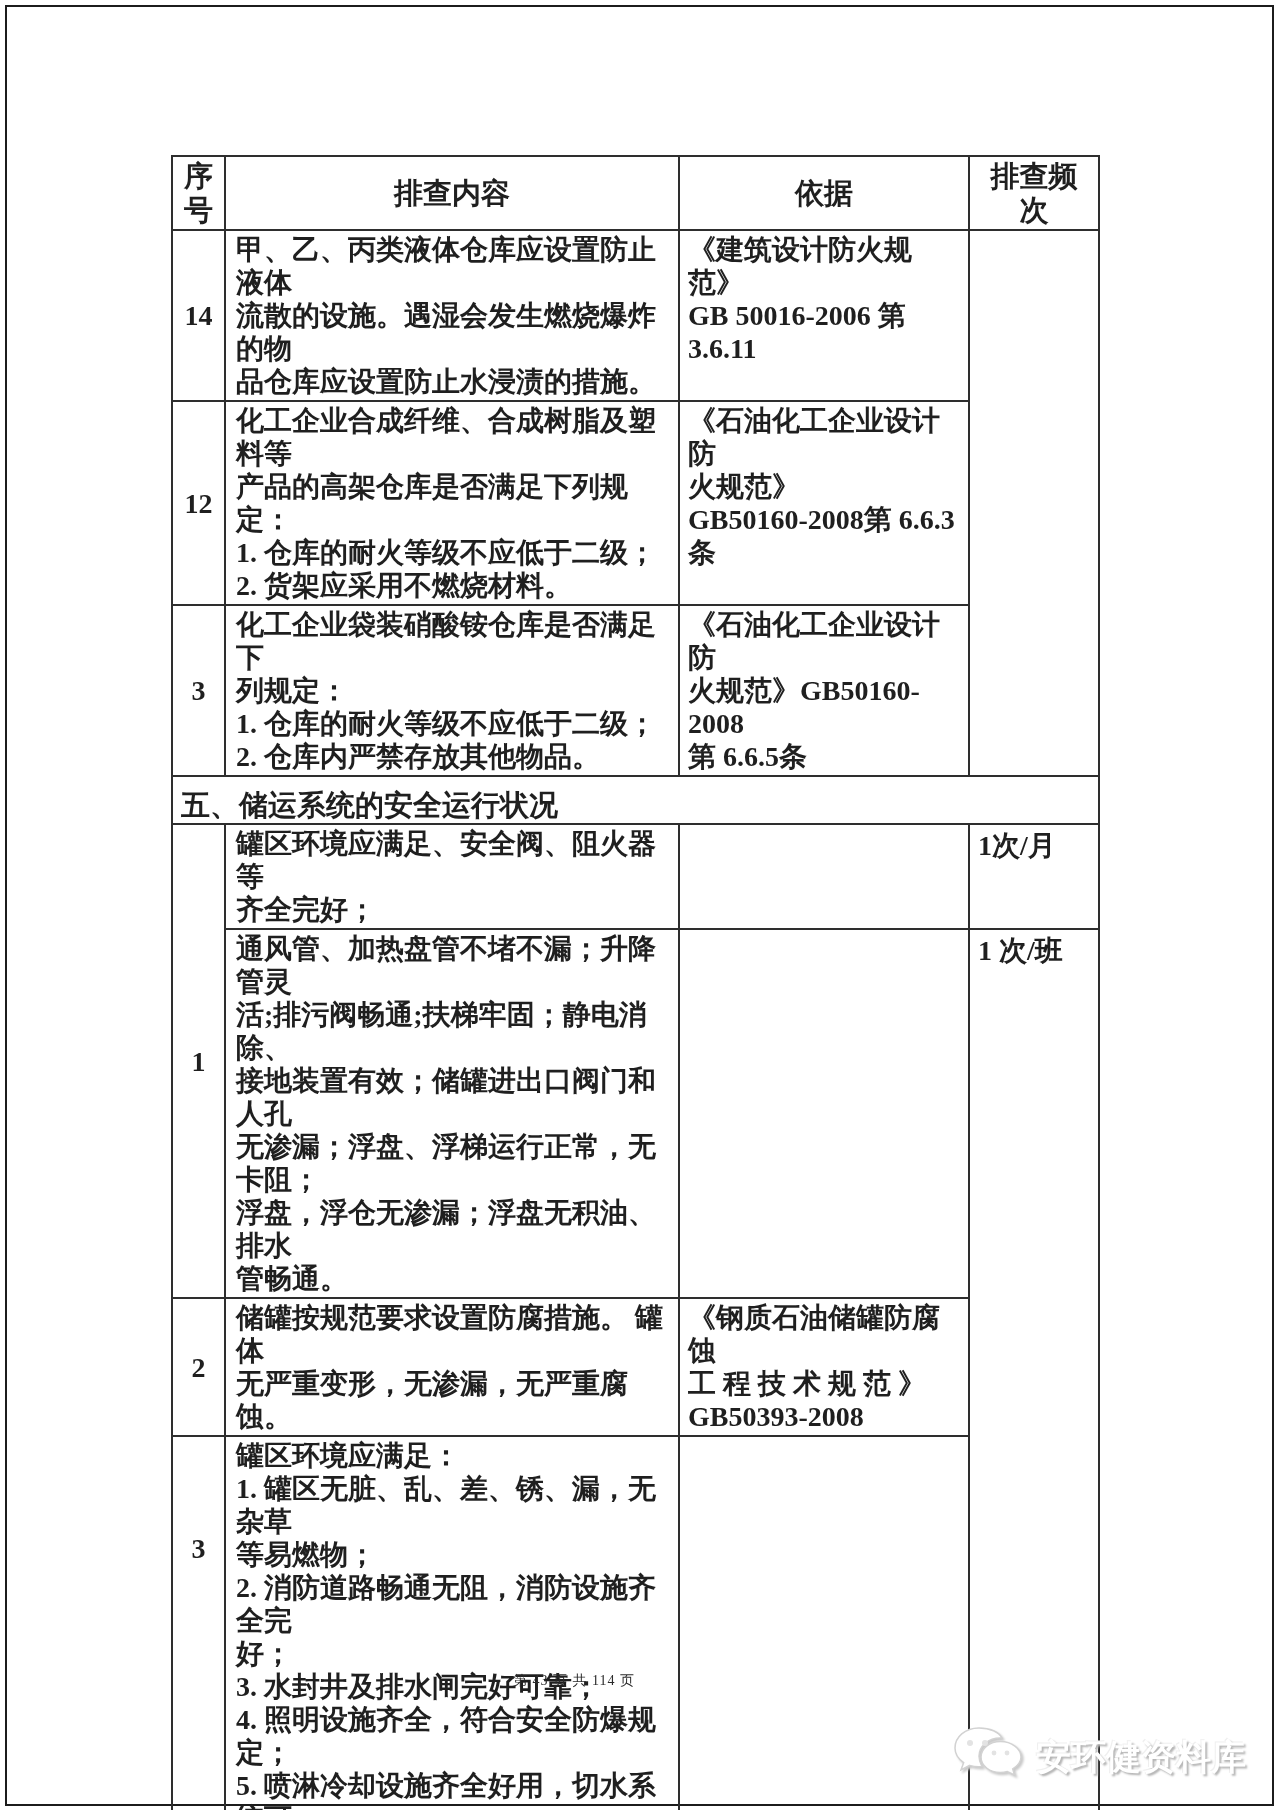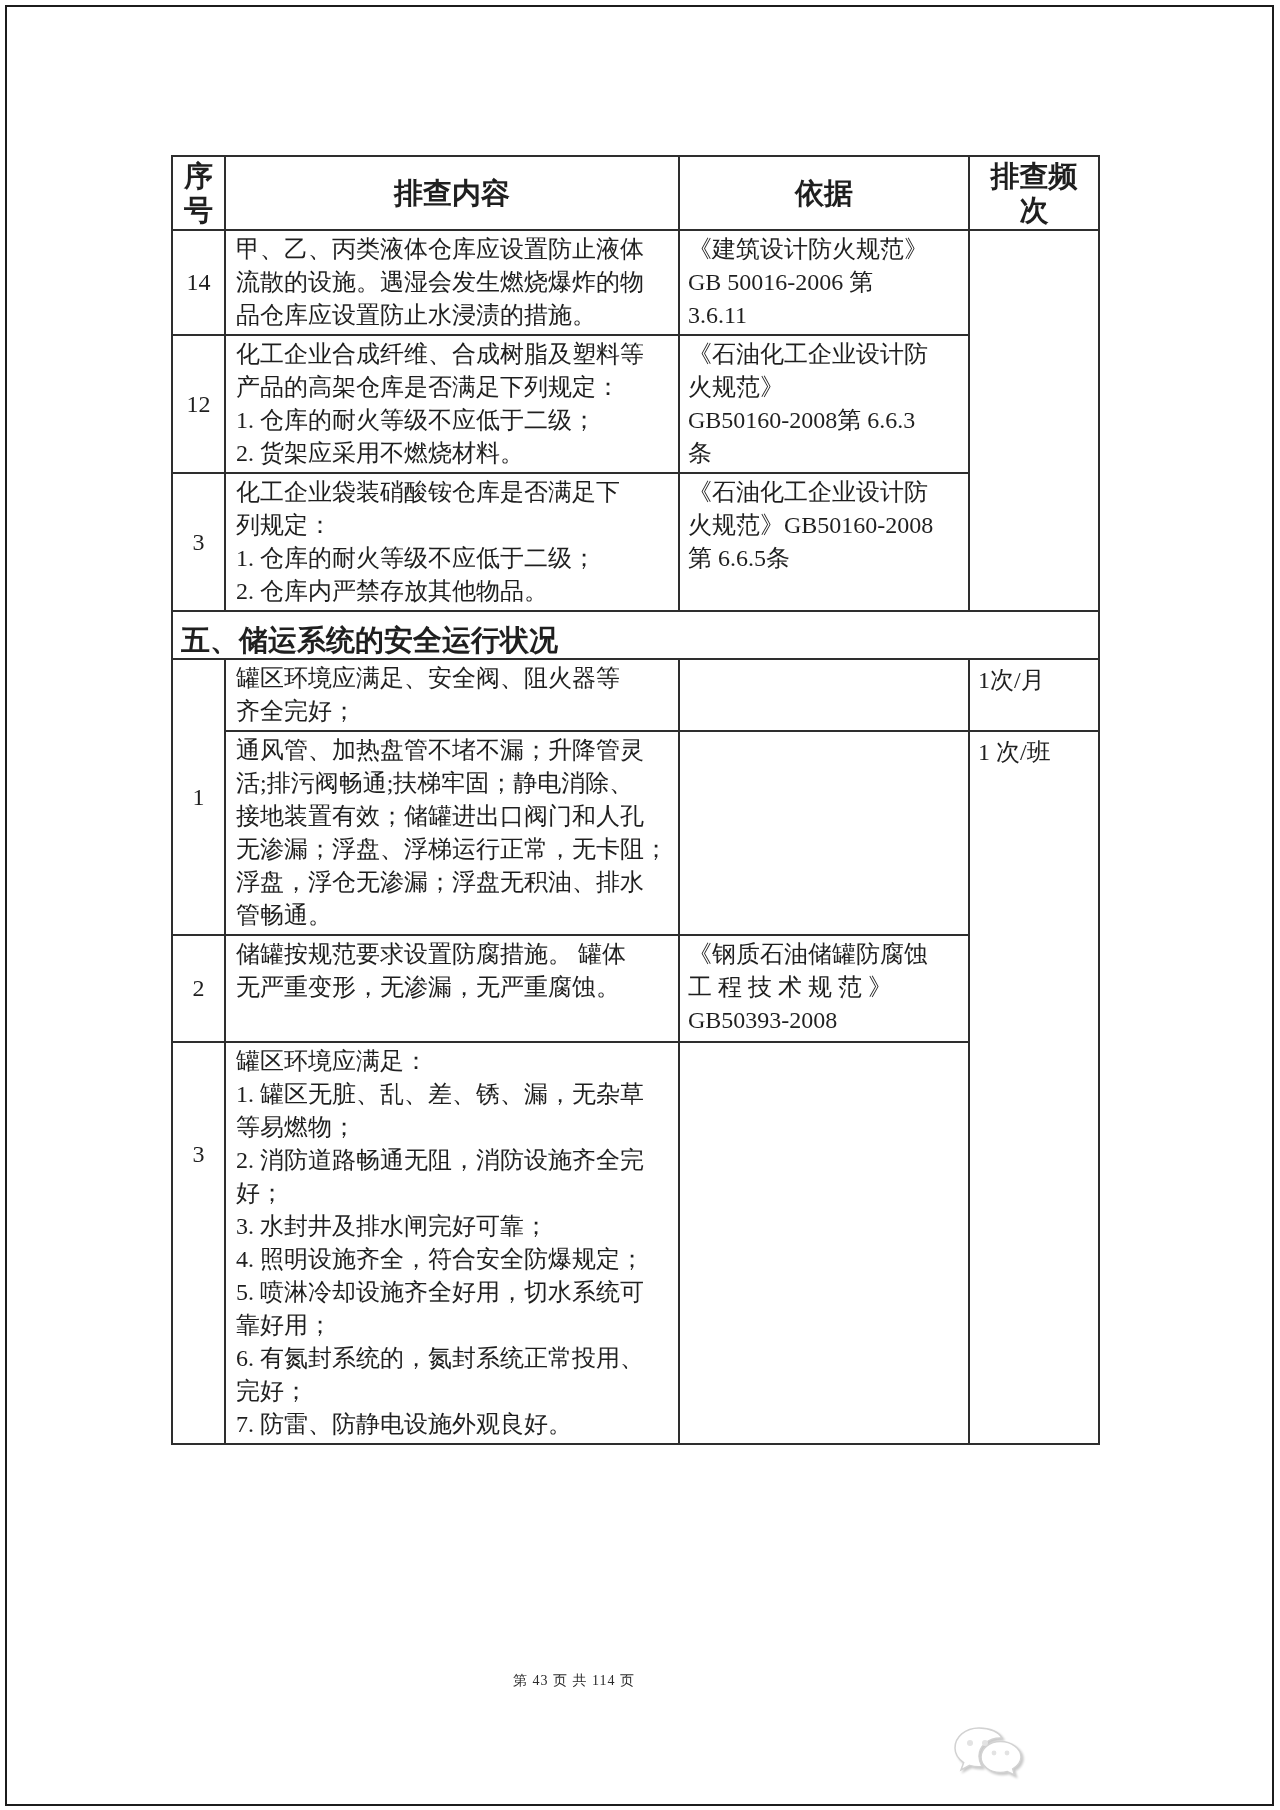--- a/index.html
+++ b/index.html
@@ -11,21 +11,21 @@
   .page-border{
     position:absolute;left:5px;top:5px;right:6px;bottom:4px;
     border:2px solid #1c1c1c;pointer-events:none;
   }
   .doc-table{
     position:absolute;left:171px;top:155px;width:927px;
     border-collapse:collapse;table-layout:fixed;
   }
   .doc-table td,.doc-table th{
     border:2px solid #2e2e2e;
-    font-size:24px;line-height:33px;font-weight:normal;
+    font-size:28px;line-height:33px;font-weight:bold;
     white-space:pre-line;overflow:hidden;
     padding:2px 6px 2px 10px;vertical-align:top;text-align:left;
   }
   .doc-table th{
     font-weight:bold;text-align:center;vertical-align:middle;
     font-size:29px;line-height:34px;padding:2px 4px;
   }
   td.seq{ text-align:center;vertical-align:middle;padding:2px 2px; }
   td.seq-top{ vertical-align:top;padding-top:95px; }
   td.basis{ padding:2px 4px 2px 8px;margin-left:6px; }
@@ -168,13 +168,14 @@
         <path d="M48.5 17.5 c-11 0 -19.5 7 -19.5 15.5 0 8.6 8.5 15.5 19.5 15.5 2.4 0 4.7 -.33 6.8 -.95 L62.5 51 l-1.8 -6.1 C65.6 41.9 69 37.7 69 33 69 24.5 59.5 17.5 48.5 17.5 z"></path>
       </g>
       <g fill="#e3e3e3">
         <circle cx="18" cy="19" r="3"></circle>
         <circle cx="33" cy="19" r="3"></circle>
         <circle cx="42" cy="29" r="2.4"></circle>
         <circle cx="55" cy="29" r="2.4"></circle>
       </g>
     </svg>
   </span>
+  <span class="wm-text">安环健资料库</span>
 </div>
 
 </body></html>

